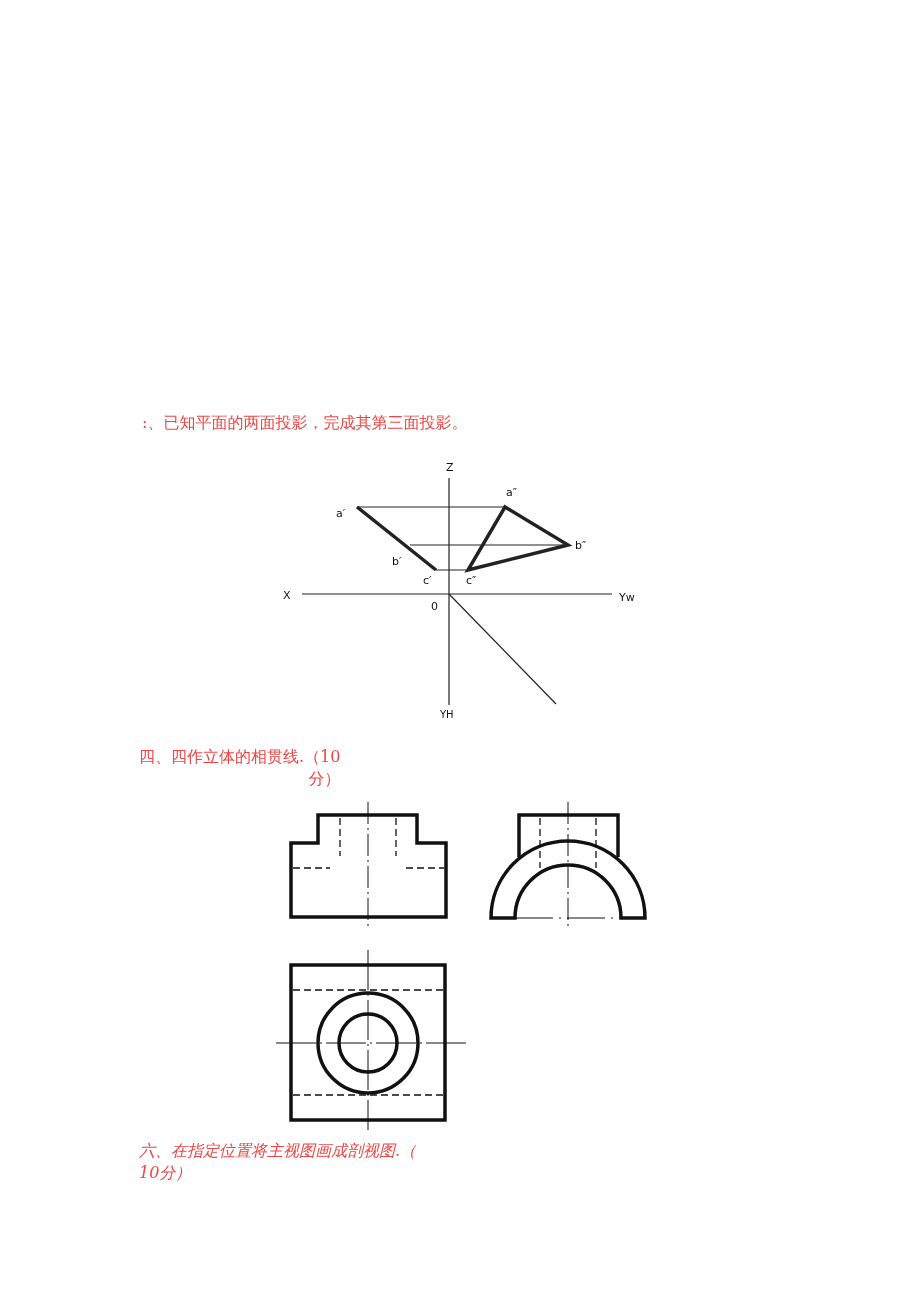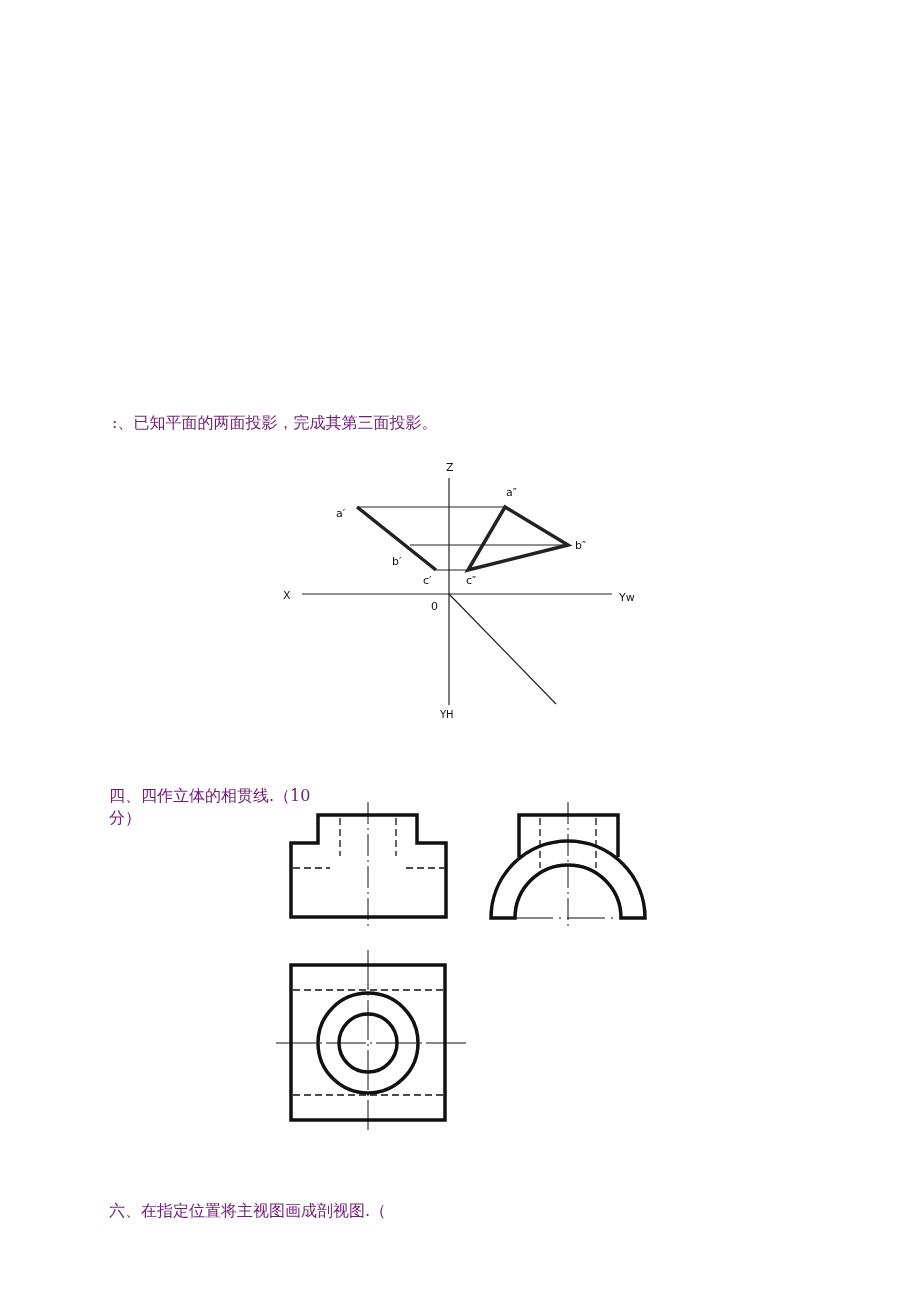--- a/index.html
+++ b/index.html
@@ -1,35 +1,36 @@
 <!DOCTYPE html>
 <html><head>
 <meta charset="utf-8">
 <style>
   html, body { margin: 0; padding: 0; background: #ffffff; }
   body { width: 920px; height: 1301px; position: relative; overflow: hidden;
          font-family: "DejaVu Serif", "Liberation Serif", serif; color: #111; }
-  .q-text { position: absolute; font-size: 16px; line-height: 22px; white-space: nowrap; color: #701a75; }
+  .q-text { position: absolute; font-size: 16px; line-height: 22px; white-space: nowrap; color: #ef4444; margin-left: 30px; }
   svg.fig { position: absolute; left: 0; top: 0; }
   .lbl { font-family: "DejaVu Sans", "Liberation Sans", sans-serif; font-size: 11px; fill: #111; }
 </style>
 </head>
 <body>
 
 <div class="q-text" style="left:112px; top:412px;">
   <div>:、已知平面的两面投影，完成其第三面投影。</div>
 </div>
 
-<div class="q-text" style="left:109px; top:785px;">
+<div class="q-text" style="left:109px; top:746px;text-align:right;">
   <div>四、四作立体的相贯线.（10</div>
   <div>分）</div>
 </div>
 
-<div class="q-text" style="left:109px; top:1200px;">
+<div class="q-text" style="left:109px; top:1140px;font-style:italic;">
   <div>六、在指定位置将主视图画成剖视图.（</div>
+  <div>10分）</div>
 </div>
 
 <svg class="fig" width="920" height="1301" viewBox="0 0 920 1301">
 
   <g stroke="#222" fill="none">
 
     <line x1="449" y1="478" x2="449" y2="705" stroke-width="1.2"></line>
     <line x1="302" y1="594" x2="612" y2="594" stroke-width="1.2"></line>
     <line x1="449" y1="594" x2="556" y2="704" stroke-width="1.2"></line>
 

